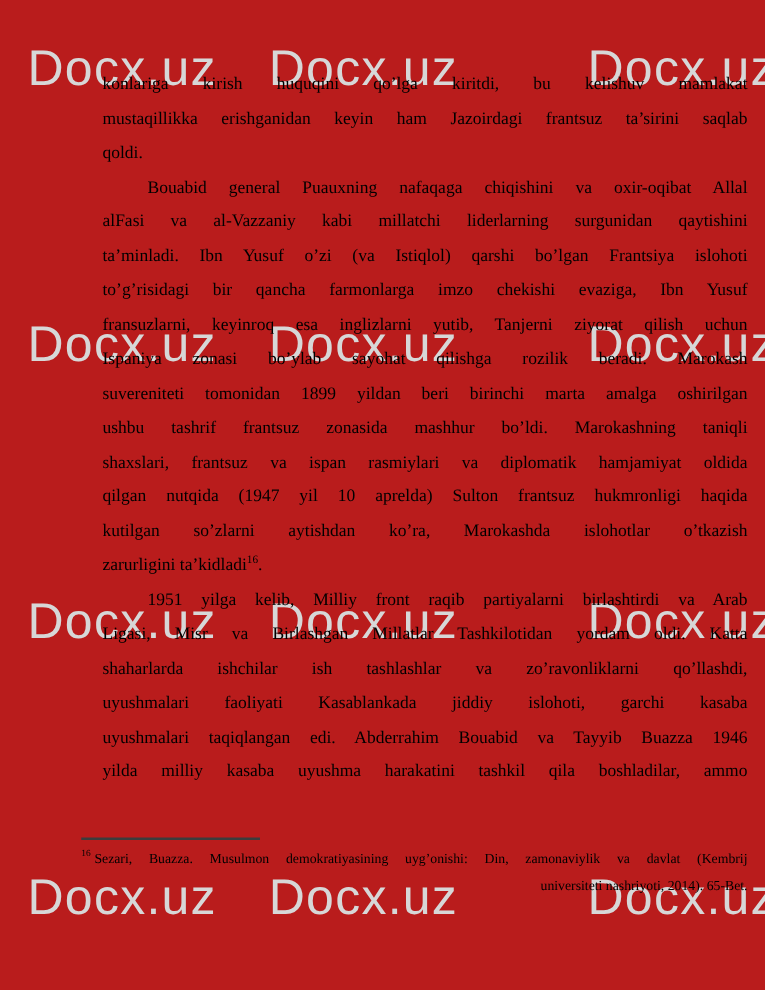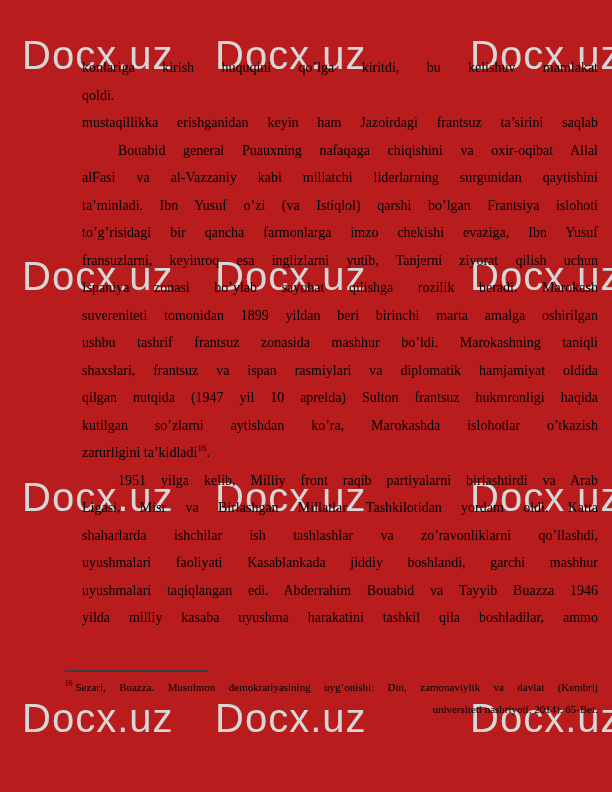--- a/index.html
+++ b/index.html
@@ -92,42 +92,42 @@
     <span class="wm" style="left:215px; top:477px">Docx.uz</span>
     <span class="wm" style="left:470px; top:477px">Docx.uz</span>
     <span class="wm" style="left:22px;  top:698px">Docx.uz</span>
     <span class="wm" style="left:215px; top:698px">Docx.uz</span>
     <span class="wm" style="left:470px; top:698px">Docx.uz</span>
   </div>
 
   <div class="body-text">
 
     <div class="line">konlariga kirish huquqini qo’lga kiritdi, bu kelishuv mamlakat</div>
+    <div class="line">mustaqillikka erishganidan keyin ham Jazoirdagi frantsuz ta’sirini saqlab</div>
     <div class="line last">qoldi.</div>
-    <div class="line">mustaqillikka erishganidan keyin ham Jazoirdagi frantsuz ta’sirini saqlab</div>
 
     <div class="line indent">Bouabid general Puauxning nafaqaga chiqishini va oxir-oqibat Allal</div>
     <div class="line">alFasi va al-Vazzaniy kabi millatchi liderlarning surgunidan qaytishini</div>
     <div class="line">ta’minladi. Ibn Yusuf o’zi (va Istiqlol) qarshi bo’lgan Frantsiya islohoti</div>
     <div class="line">to’g’risidagi bir qancha farmonlarga imzo chekishi evaziga, Ibn Yusuf</div>
     <div class="line">fransuzlarni, keyinroq esa inglizlarni yutib, Tanjerni ziyorat qilish uchun</div>
     <div class="line">Ispaniya zonasi bo’ylab sayohat qilishga rozilik beradi. Marokash</div>
     <div class="line">suvereniteti tomonidan 1899 yildan beri birinchi marta amalga oshirilgan</div>
     <div class="line">ushbu tashrif frantsuz zonasida mashhur bo’ldi. Marokashning taniqli</div>
     <div class="line">shaxslari, frantsuz va ispan rasmiylari va diplomatik hamjamiyat oldida</div>
     <div class="line">qilgan nutqida (1947 yil 10 aprelda) Sulton frantsuz hukmronligi haqida</div>
     <div class="line">kutilgan so’zlarni aytishdan ko’ra, Marokashda islohotlar o’tkazish</div>
     <div class="line last">
       <span>zarurligini ta’kidladi</span><sup class="fn-ref">16</sup><span>.</span>
     </div>
 
     <div class="line indent">1951 yilga kelib, Milliy front raqib partiyalarni birlashtirdi va Arab</div>
     <div class="line">Ligasi, Misr va Birlashgan Millatlar Tashkilotidan yordam oldi. Katta</div>
     <div class="line">shaharlarda ishchilar ish tashlashlar va zo’ravonliklarni qo’llashdi,</div>
-    <div class="line">uyushmalari faoliyati Kasablankada jiddiy boshlandi, garchi mashhur</div>
+    <div class="line">uyushmalari faoliyati Kasablankada jiddiy islohoti, garchi kasaba</div>
     <div class="line">uyushmalari taqiqlangan edi. Abderrahim Bouabid va Tayyib Buazza 1946</div>
     <div class="line">yilda milliy kasaba uyushma harakatini tashkil qila boshladilar, ammo</div>
   </div>
 
   <div class="footnote-sep"></div>
 
   <div class="footnote">
     <div class="fline j">
       <sup>16</sup><span>Sezari, Buazza. Musulmon demokratiyasining uyg’onishi: Din, zamonaviylik va davlat (Kembrij</span>
     </div>

